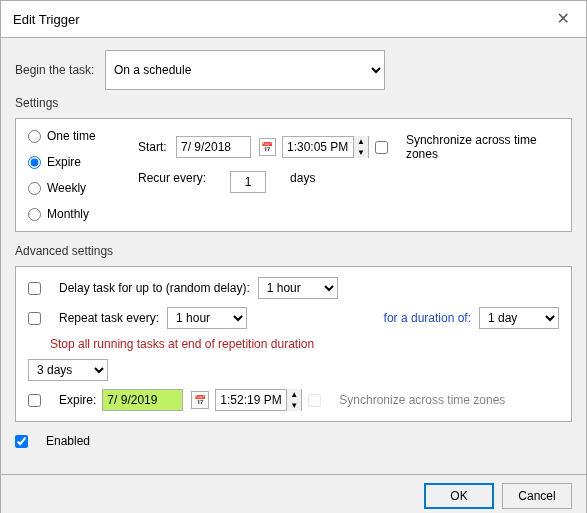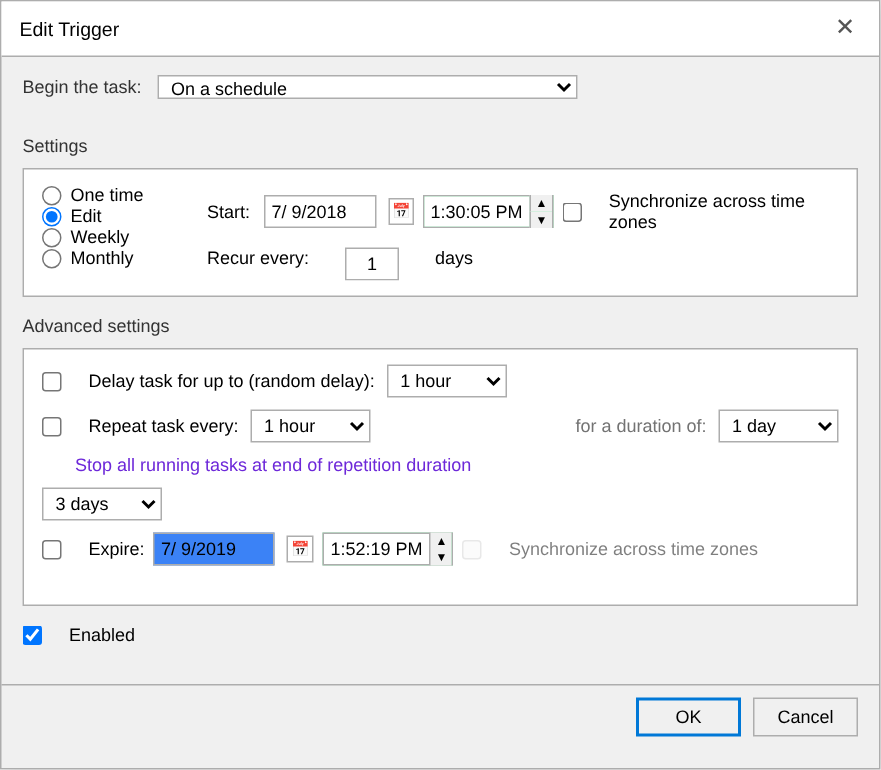--- a/index.html
+++ b/index.html
@@ -32,44 +32,44 @@
     .title-bar-close {
       cursor: pointer;
       font-size: 16px;
       color: #555;
       background: none;
       border: none;
       line-height: 1;
       padding: 2px 4px;
     }
     .content { padding: 12px 14px; }
-    .row { display: flex; align-items: center; margin-bottom: 24px; }
+    .row { display: flex; align-items: center; margin-bottom: 6px; }
     .label { min-width: 90px; color: #333; }
     select.dropdown {
-      height: 16px;
+      height: 40px;
       border: 1px solid #adadad;
       background: white;
       font-size: 12px;
       padding: 0 4px;
       cursor: pointer;
       appearance: auto;
     }
     .begin-dropdown { width: 280px; }
     .section-label {
       font-size: 12px;
       color: #333;
       margin-bottom: 8px;
     }
     .settings-box {
       border: 1px solid #adadad;
       background: white;
       padding: 10px 12px;
       margin-bottom: 12px;
     }
-    .radio-group { display: flex; flex-direction: column; gap: 0; float: left; min-width: 90px; }
+    .radio-group { display: flex; flex-direction: column; gap: 12px; float: left; min-width: 90px; }
     .radio-item { display: flex; align-items: center; gap: 6px; cursor: pointer; }
     .radio-item input[type="radio"] { cursor: pointer; }
     .settings-right { margin-left: 110px; padding-top: 4px; }
     .start-row { display: flex; align-items: center; gap: 6px; margin-bottom: 10px; }
     .start-label { min-width: 32px; }
     .date-input {
       border: 1px solid #adadad;
       height: 22px;
       padding: 0 4px;
       font-size: 12px;
@@ -119,41 +119,41 @@
       outline: none;
     }
     .settings-inner { overflow: hidden; }
     .advanced-box {
       border: 1px solid #adadad;
       background: white;
       padding: 10px 12px;
       margin-bottom: 12px;
     }
     .adv-row { display: flex; align-items: center; gap: 8px; margin-bottom: 8px; }
-    .adv-row:last-child { margin-bottom: 16px; }
+    .adv-row:last-child { margin-bottom: 0; }
     .adv-label { color: #888; font-size: 12px; margin-left: 22px; }
     .small-dropdown {
       height: 22px;
       border: 1px solid #adadad;
       background: white;
       font-size: 12px;
       padding: 0 4px;
       cursor: pointer;
       appearance: auto;
     }
     .dur-dropdown { width: 80px; }
-    .for-label { margin-left: auto; color: #737373; }
+    .for-label { margin-left: auto; color: #1d4ed8; }
     .expire-row { display: flex; align-items: center; gap: 6px; }
     .date-input-sm {
       border: 1px solid #adadad;
       height: 22px;
       padding: 0 4px;
       font-size: 12px;
       width: 81px;
-      background: #3b82f6;
+      background: #bef264;
     }
     .enabled-row { display: flex; align-items: center; gap: 6px; margin-top: 10px; margin-bottom: 14px; }
     .btn-row {
       display: flex;
       justify-content: flex-end;
       gap: 8px;
       padding: 8px 14px 12px;
       border-top: 1px solid #adadad;
     }
     .btn {
@@ -174,21 +174,21 @@
       width: 18px;
       height: 18px;
       background: white;
       border: 1px solid #adadad;
       font-size: 10px;
       text-align: center;
       line-height: 18px;
       cursor: pointer;
       margin-left: 2px;
     }
-    .disabled-text { color: #6d28d9; }
+    .disabled-text { color: #b91c1c; }
     .sync-check-disabled { opacity: 0.5; }
   </style>
 </head>
 <body>
 
 <div class="dialog">
 
   <div class="title-bar">
     <span>Edit Trigger</span>
     <button class="title-bar-close">✕</button>
@@ -210,21 +210,21 @@
     <div class="settings-box">
       <div class="settings-inner">
 
         <div class="radio-group" style="float:left; margin-right:10px;">
           <label class="radio-item">
             <input type="radio" name="schedule" style="">
             <span>One time</span>
           </label>
           <label class="radio-item">
             <input type="radio" name="schedule" checked="" style="">
-            <span>Edit</span>
+            <span>Expire</span>
           </label>
           <label class="radio-item">
             <input type="radio" name="schedule" style="">
             <span>Weekly</span>
           </label>
           <label class="radio-item">
             <input type="radio" name="schedule" style="">
             <span>Monthly</span>
           </label>
         </div>

